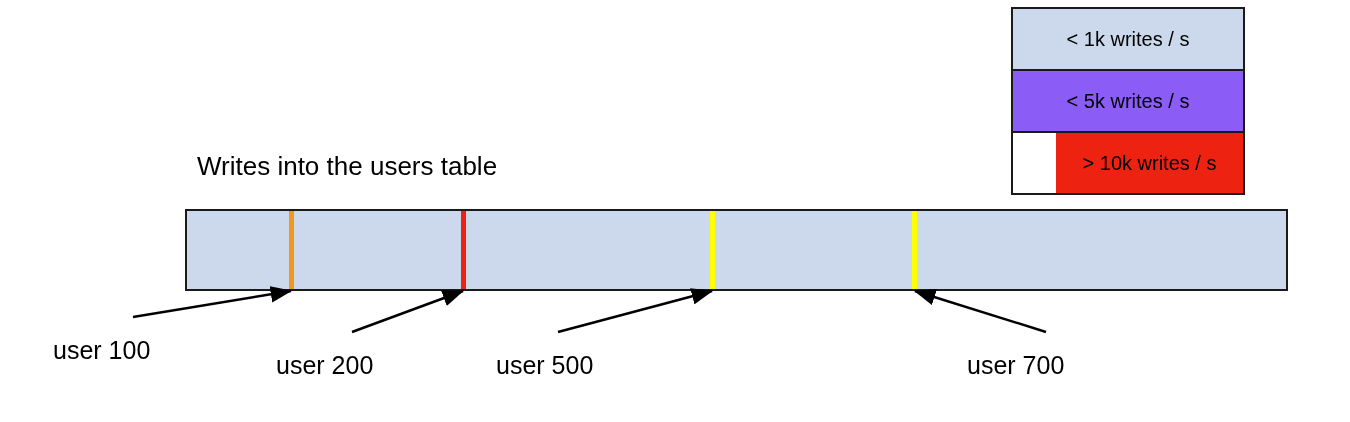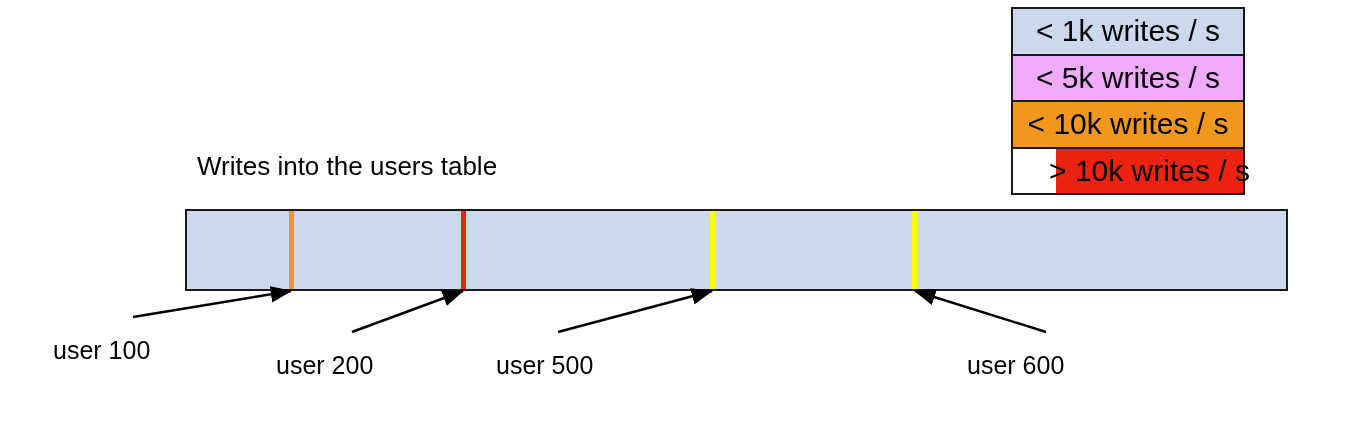--- a/index.html
+++ b/index.html
@@ -30,21 +30,21 @@
     display: flex;
     flex-direction: column;
   }
   .legend-row {
     flex: 1 1 0;
     display: flex;
     align-items: center;
     justify-content: center;
     border-bottom: 2px solid #1a1a1a;
     box-sizing: border-box;
-    font-size: 30px;
+    font-size: 20px;
     color: #000000;
     letter-spacing: 0px;
     white-space: nowrap;
   }
   .legend-row:last-child {
     border-bottom: none;
   }
 
   
   #caption {
@@ -92,25 +92,22 @@
 </style>
 </head>
 <body>
 
 <div id="canvas">
 
   <div id="legend">
     <div class="legend-row" style="background: rgb(204, 217, 237);">
       <span>&lt; 1k writes / s</span>
     </div>
-    <div class="legend-row" style="background: #f0abfc;">
+    <div class="legend-row" style="background: #8b5cf6;">
       <span>&lt; 5k writes / s</span>
-    </div>
-    <div class="legend-row" style="background: rgb(240, 151, 30);">
-      <span>&lt; 10k writes / s</span>
     </div>
     <div class="legend-row" style="background: rgb(238, 34, 17); margin-left: 43px;">
       <span>&gt; 10k writes / s</span>
     </div>
   </div>
 
   <div id="caption">Writes into the users table</div>
 
   <div id="table-bar" style="background: rgb(204, 217, 237);">
       <div class="write-marker" style="background: rgb(240, 151, 30); left: 102px;"></div>
@@ -130,16 +127,16 @@
         <line x1="352" y1="332" x2="463" y2="291" stroke="#000000" stroke-width="2.4" marker-end="url(#arrowhead)"></line>
         <line x1="558" y1="332" x2="712" y2="291" stroke="#000000" stroke-width="2.4" marker-end="url(#arrowhead)"></line>
         <line x1="1046" y1="332" x2="915" y2="291" stroke="#000000" stroke-width="2.4" marker-end="url(#arrowhead)"></line>
       </g>
   </svg>
 
   <div id="labels">
       <div class="user-label" style="left: 53px; top: 336px;">user 100</div>
       <div class="user-label" style="left: 276px; top: 351px;">user 200</div>
       <div class="user-label" style="left: 496px; top: 351px;">user 500</div>
-      <div class="user-label" style="left: 967px; top: 351px;">user 600</div>
+      <div class="user-label" style="left: 967px; top: 351px;">user 700</div>
     </div>
 
 </div>
 
 </body></html>

